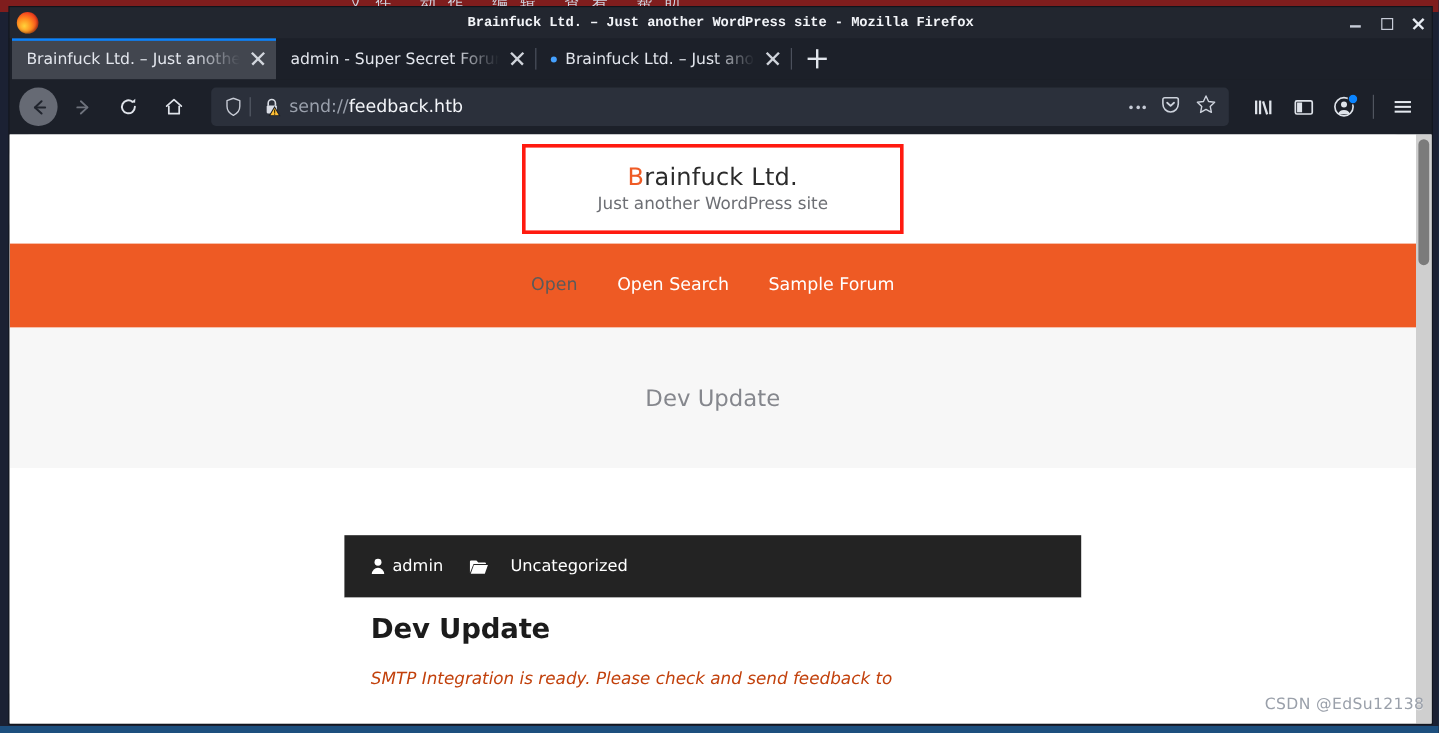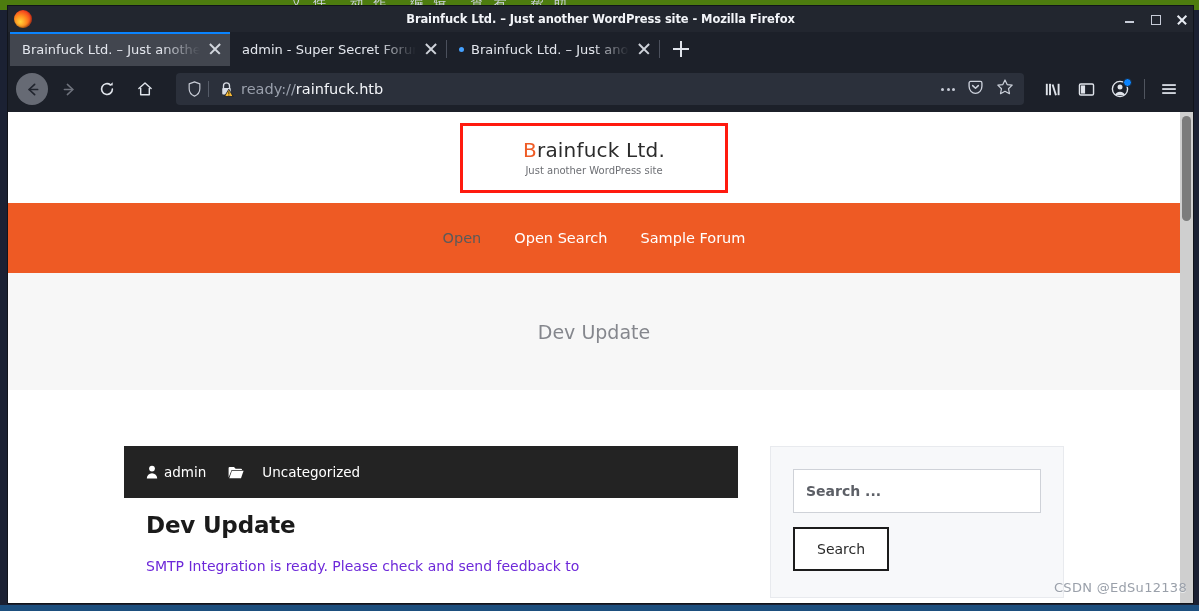--- a/index.html
+++ b/index.html
@@ -12,21 +12,21 @@
   #root {
     position: relative;
     width: 1199px; height: 611px;
     background: #16304f;
     overflow: hidden;
   }
 
   
   .bg-menubar {
     position: absolute; left: 0; top: 0; width: 1199px; height: 10px;
-    background: #4d7c0f;
+    background: #7f1d1d;
     overflow: hidden;
   }
   .bg-menubar .items {
     position: absolute; left: 290px; top: -6px;
     font-size: 13px; color: #cfd4e0;
     letter-spacing: 10px;
     white-space: nowrap;
   }
   .desktop-strip {
     position: absolute; left: 0; top: 0; width: 1199px; height: 611px;
@@ -53,20 +53,21 @@
     position: absolute; left: 6px; top: 4px;
     width: 18px; height: 18px; border-radius: 50%;
     background: radial-gradient(circle at 35% 65%, #ffd33a 0%, #ff8a1e 38%, #f4451f 68%, #c22b17 100%);
     box-shadow: inset -1px -1px 2px rgba(0,0,0,.35);
   }
   .title-text {
     width: 100%; text-align: center;
     font-size: 11.5px; font-weight: bold; color: #f2f4f8;
     letter-spacing: -0.1px;
     white-space: nowrap;
+    font-family: Liberation Mono, monospace;
   }
   .winbtns {
     position: absolute; right: 6px; top: 0; height: 26px;
     display: flex; align-items: center; gap: 15px;
   }
   .winbtn { width: 11px; height: 11px; position: relative; cursor: default; }
   .winbtn.min::after {
     content:""; position:absolute; left:1px; bottom:2px; width:9px; height:1.5px; background:#c7ccd8;
   }
   .winbtn.max::after {
@@ -207,21 +208,21 @@
     border: 3px solid #ff1a0f;
     padding: 12px 60px 14px 60px;
     text-align: center;
     background: #fff;
   }
   .brand-title {
     font-size: 20px; color: #2b2b2b; letter-spacing: .2px;
   }
   .brand-title .first { color: #ef5b25; }
   .brand-tag {
-    font-size: 10px; color: #6d6f74; margin-top: 3px;
+    font-size: 14px; color: #6d6f74; margin-top: 3px;
   }
   .navmenu {
     height: 70px; background: #ee5a24;
     display: flex; align-items: center; justify-content: center; gap: 17px;
   }
   .navmenu a {
     font-size: 14.5px; color: #ffffff; text-decoration: none;
     padding: 0 8px;
   }
   .navmenu a.current { color: #5a5a5a; }
@@ -246,21 +247,21 @@
     padding: 0 22px; box-sizing: border-box;
     font-size: 13.5px;
   }
   .post-meta .mi { display: flex; align-items: center; gap: 6px; }
   .post-body { background: #fff; padding: 14px 22px 0 22px; }
   .post-title {
     font-size: 23px; font-weight: bold; color: #1b1b1b; margin: 0;
     letter-spacing: -0.2px;
   }
   .post-text {
-    font-size: 14px; color: #6d28d9; margin: 18px 0 0 0; line-height: 1.55;
+    font-size: 14px; color: #c2410c; margin: 18px 0 0 0; line-height: 1.55; font-style: italic;
   }
 
   .side-col { width: 294px; }
   .widget {
     background: #f7f8fa; border: 1px solid #e8eaee;
     padding: 22px 22px 26px 22px; box-sizing: border-box;
   }
   .search-input {
     width: 248px; height: 44px; box-sizing: border-box;
     border: 1px solid #cfd2d8; background: #fff;
@@ -377,21 +378,21 @@
         <span class="lockwarn">
           <svg width="15" height="16" viewBox="0 0 16 18" aria-hidden="true">
             <path d="M4.6 8 V5.6 a3.4 3.4 0 0 1 6.8 0 V8" fill="none" stroke="#d9dde5" stroke-width="1.5"></path>
             <rect x="3.2" y="7.8" width="9.6" height="7.4" rx="1" fill="#d9dde5"></rect>
             <path d="M10.6 9.2 L15.4 17.4 H5.8 Z" fill="#ffbf36" stroke="#1c2029" stroke-width="1"></path>
             <rect x="10.1" y="11.6" width="1.1" height="3.1" fill="#3a2c00"></rect>
             <rect x="10.1" y="15.3" width="1.1" height="1.1" fill="#3a2c00"></rect>
           </svg>
         </span>
         <span class="urltext">
-          <span class="scheme">ready://</span><span class="host">rainfuck.htb</span>
+          <span class="scheme">send://</span><span class="host">feedback.htb</span>
         </span>
 
         <span class="right-icons">
           <span class="dots3">
               <i></i>
               <i></i>
               <i></i>
             </span>
           <span>
             <svg width="17" height="17" viewBox="0 0 18 18" aria-hidden="true">
@@ -480,27 +481,20 @@
                 </svg>
                 <span>Uncategorized</span>
               </span>
             </div>
             <div class="post-body">
               <h1 class="post-title">Dev Update</h1>
               <p class="post-text">SMTP Integration is ready. Please check and send feedback to</p>
             </div>
           </div>
 
-          <div class="side-col">
-            <div class="widget">
-              <input class="search-input" type="text" placeholder="Search ..." style="">
-              <br>
-              <button class="search-btn">Search</button>
-            </div>
-          </div>
 
         </div>
 
       </div>
 
       <div class="scrollbar-track">
         <div class="scrollbar-thumb"></div>
       </div>
 
       <div class="watermark">CSDN @EdSu12138</div>

